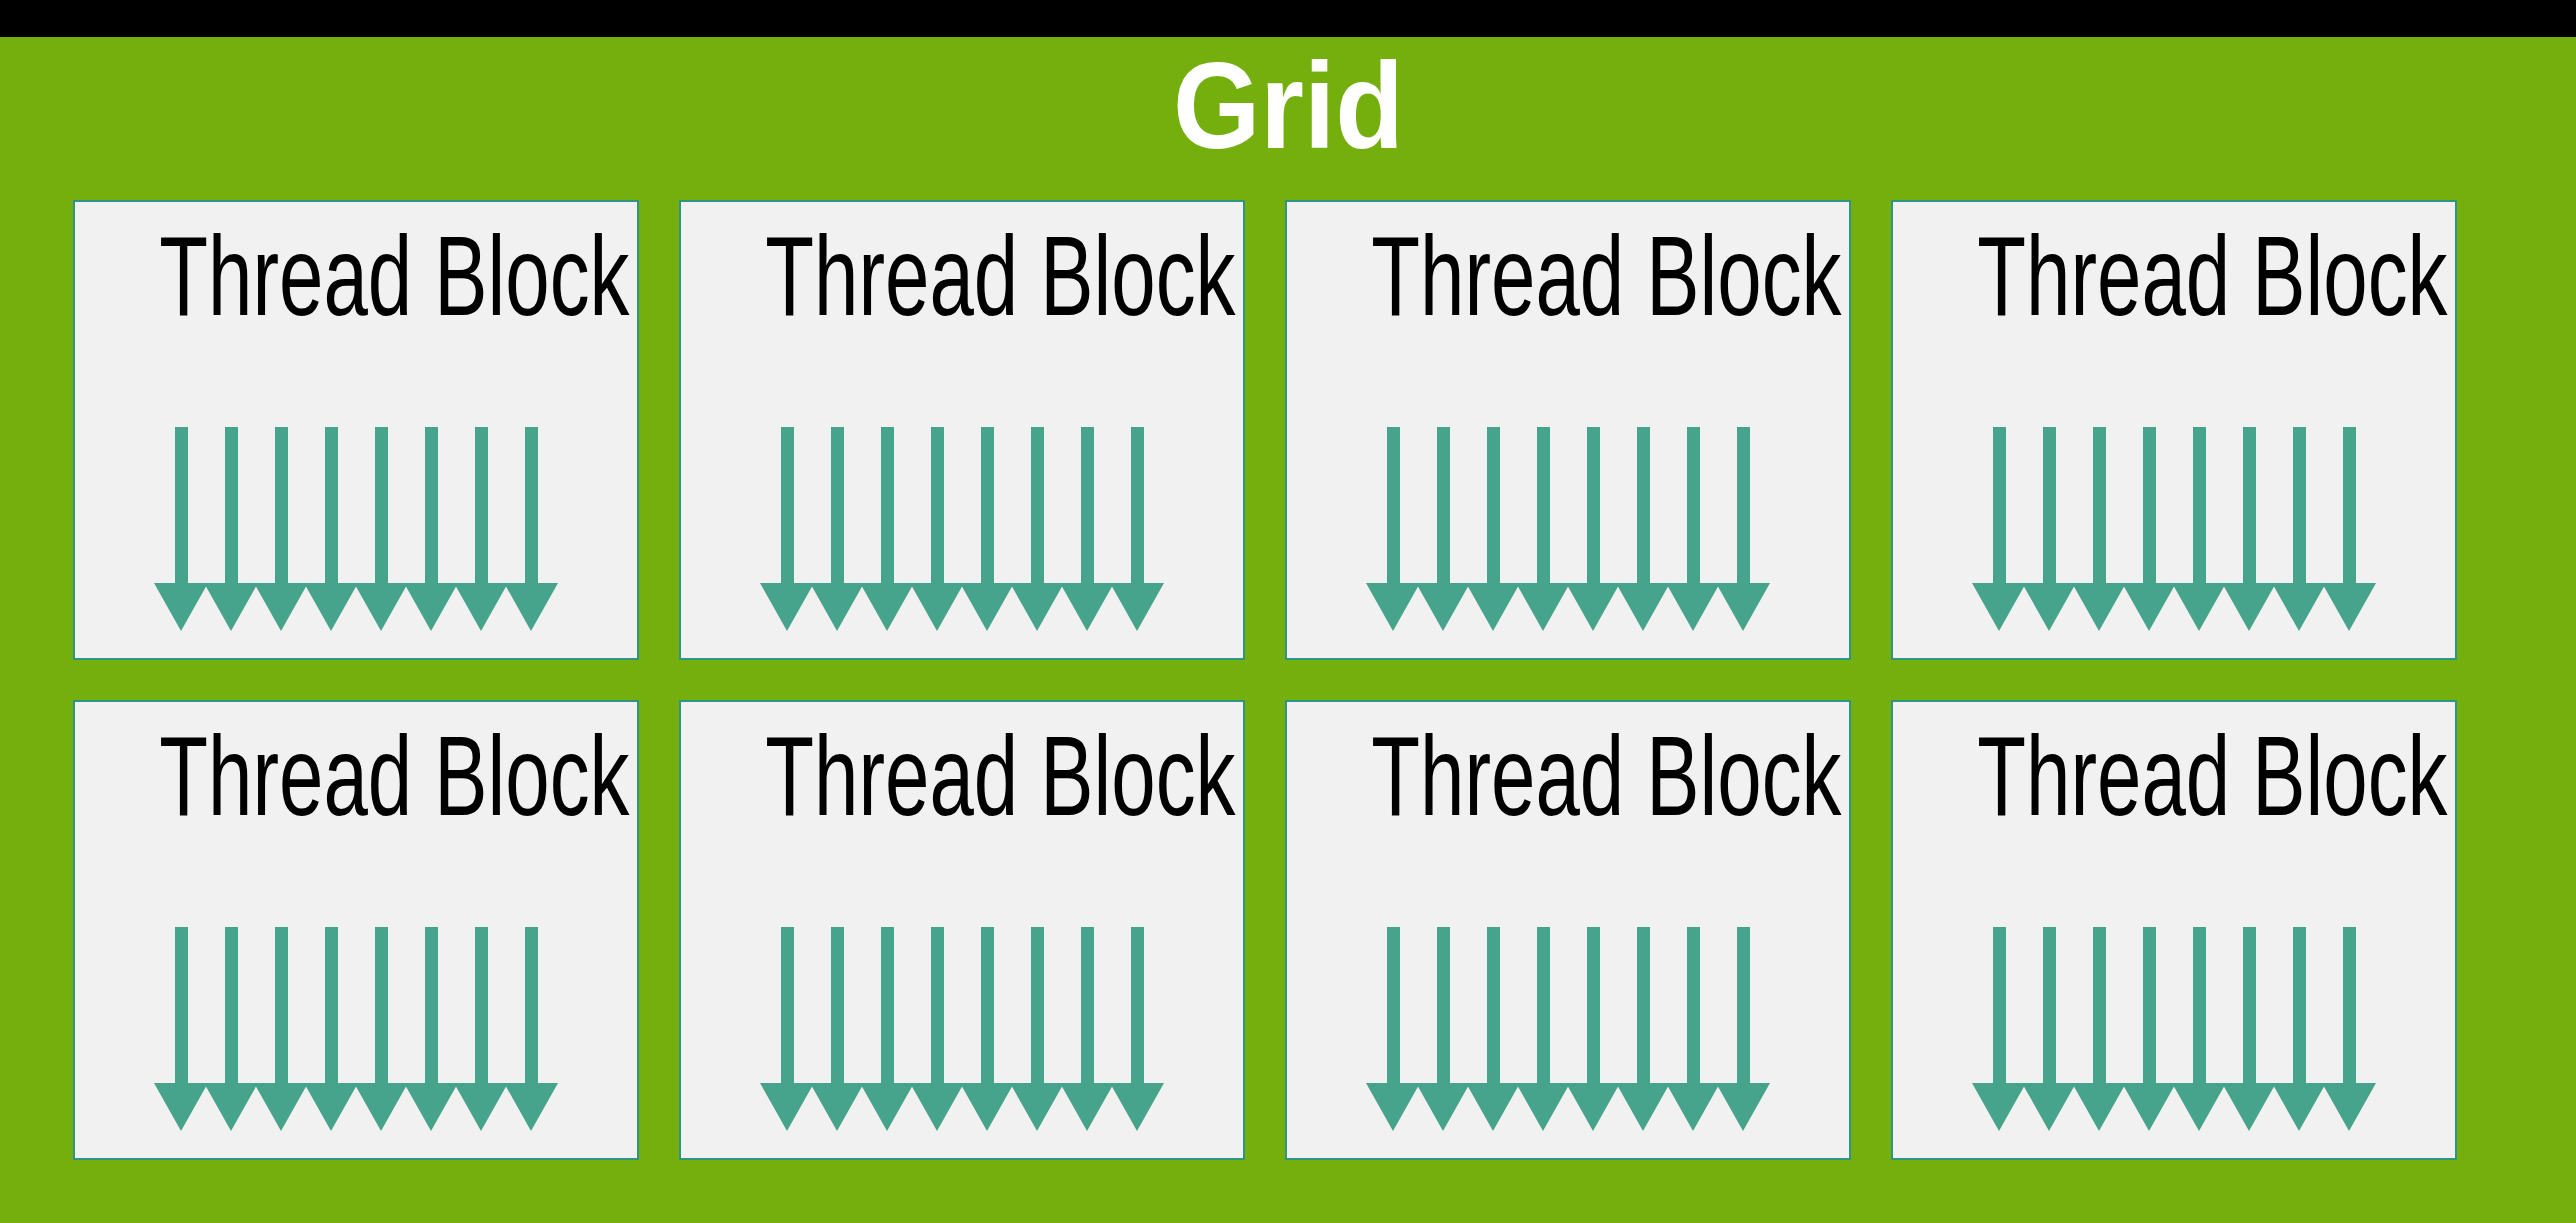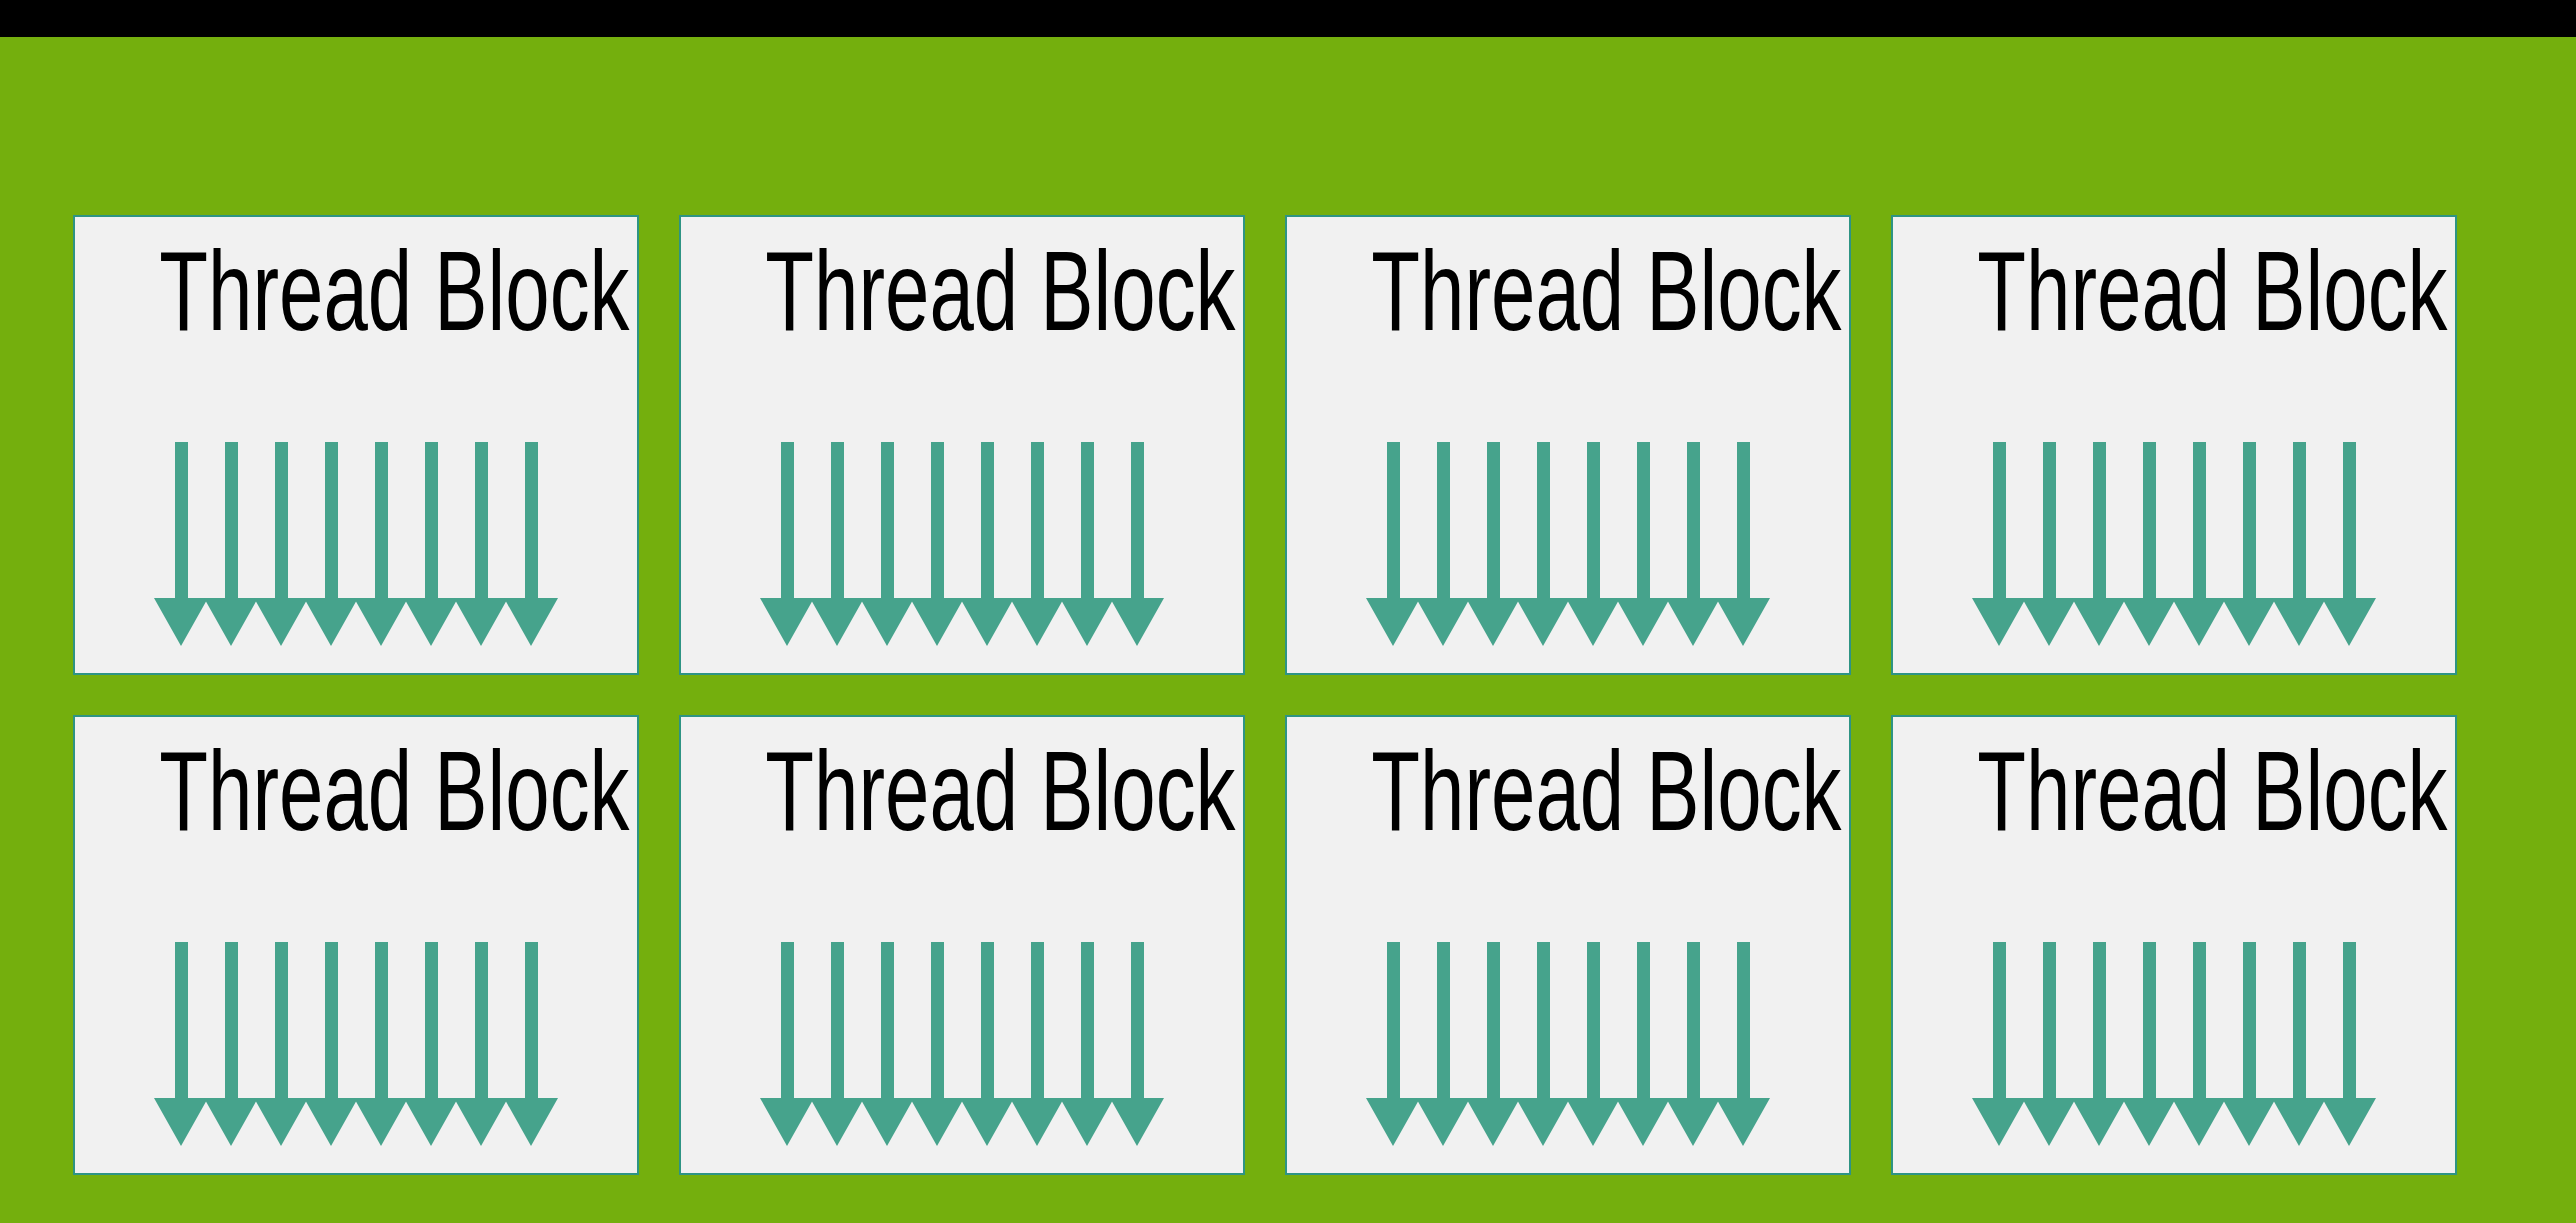--- a/index.html
+++ b/index.html
@@ -45,21 +45,21 @@
     font-weight: bold;
     letter-spacing: 0px;
   }
   .grid-title > span {
     display: inline-block;
     transform: translateY(-20px) scaleX(0.92);
     transform-origin: 50% 50%;
   }
   .blocks-grid {
     position: absolute;
-    left: 73px; top: 178px;
+    left: 73px; top: 163px;
     width: 2419px;
     display: grid;
     grid-template-columns: repeat(4, 566px);
     grid-auto-rows: 460px;
     column-gap: 51px;
     row-gap: 46px;
     gap: 40px;
   }
   .block {
     position: relative;
@@ -106,20 +106,23 @@
     border-top: 48px solid var(--arrow);
     margin-top: -0.7px;
   }
 </style>
 </head>
 <body>
 
 <div class="top-bar"></div>
 
 <div class="grid-panel">
+  <div class="grid-title">
+    <span>Grid</span>
+  </div>
   <div class="blocks-grid">
       <div class="block">
         <div class="block-label">Thread Block</div>
         <div class="arrows">
           <div class="arrow">
             <div class="shaft"></div>
             <div class="head"></div>
           </div>
           <div class="arrow">
             <div class="shaft"></div>

